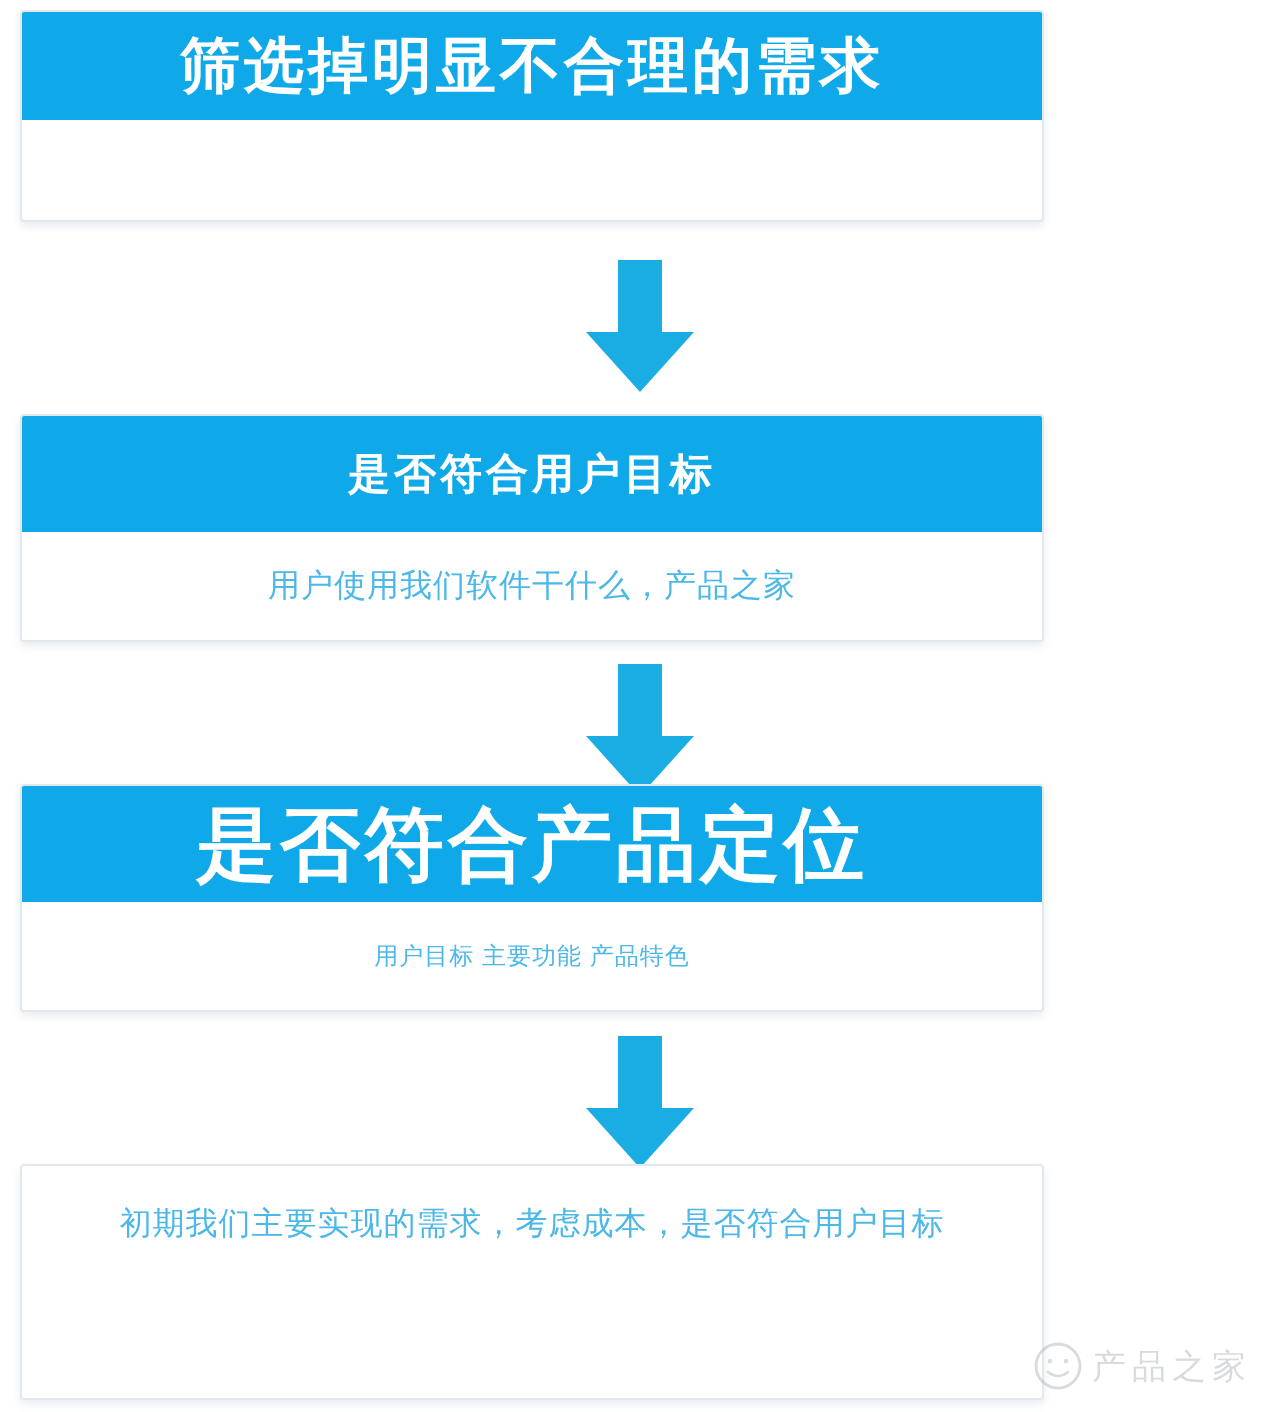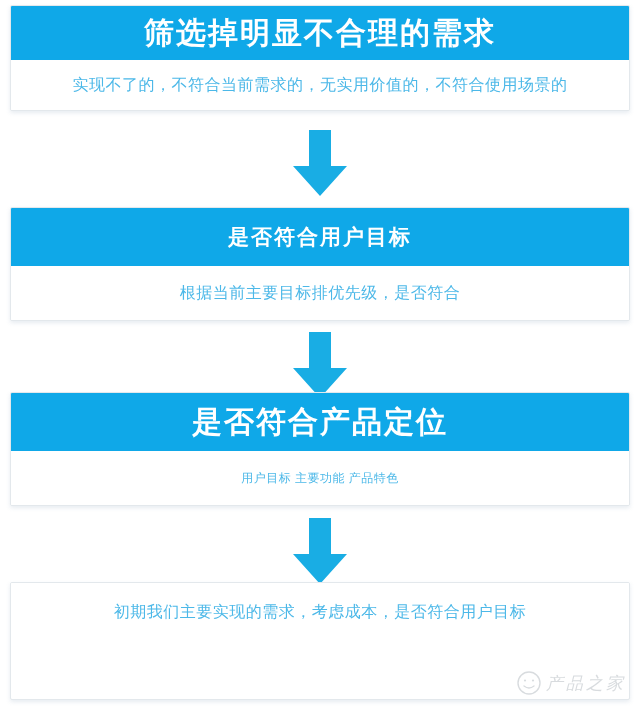--- a/index.html
+++ b/index.html
@@ -19,21 +19,21 @@
     position: relative;
     width: 640px;
     height: 706px;
     box-sizing: border-box;
   }
 
   
   .node {
     position: absolute;
     left: 10px;
-    width: 620px;
+    width: 512px;
     box-sizing: border-box;
     background: #ffffff;
     border: 1px solid #e3e8ec;
     border-radius: 2px;
     box-shadow: 0 2px 4px rgba(120,150,180,0.18);
     overflow: hidden;
   }
 
   .node-header {
     background: #0fa8e8;
@@ -63,21 +63,21 @@
   #node-1 .node-header { height: 54px; font-size: 30px; }
   #node-1 .node-body   { height: 50px; font-size: 16px; }
 
   
   #node-2 { top: 207px; height: 114px; }
   #node-2 .node-header { height: 58px; font-size: 21px; }
   #node-2 .node-body   { height: 54px; font-size: 16px; }
 
   
   #node-3 { top: 392px; height: 114px; }
-  #node-3 .node-header { height: 58px; font-size: 30px; }
+  #node-3 .node-header { height: 58px; font-size: 40px; }
   #node-3 .node-body   { height: 54px; font-size: 12px; }
 
   
   #node-4 { top: 582px; height: 118px; }
   #node-4 .node-header { height: 58px; font-size: 30px; }
   #node-4 .node-body   { height: 58px; font-size: 16px; }
 
   
   .arrow {
     position: absolute;
@@ -94,21 +94,20 @@
   
   #watermark {
     position: absolute;
     right: 14px;
     bottom: 10px;
     display: flex;
     align-items: center;
     gap: 4px;
     opacity: 0.38;
     pointer-events: none;
-    font-style: italic;
   }
   #watermark .wm-logo {
     width: 26px;
     height: 26px;
     flex: 0 0 26px;
   }
   #watermark .wm-text {
     font-size: 17px;
     color: #9aa3ab;
     letter-spacing: 3px;
@@ -116,32 +115,31 @@
     white-space: nowrap;
   }
 </style>
 </head>
 <body>
 
 <div id="flowchart">
 
   <div class="node" id="node-1">
     <div class="node-header">筛选掉明显不合理的需求</div>
-    <div class="node-body">实现不了的，不符合当前需求的，无实用价值的，不符合使用场景的</div>
   </div>
 
   <div class="arrow" id="arrow-1">
     <svg viewBox="0 0 54 66" xmlns="http://www.w3.org/2000/svg" aria-hidden="true">
       <polygon points="16,0 38,0 38,36 54,36 27,66 0,36 16,36" fill="#19ade4"></polygon>
     </svg>
   </div>
 
   <div class="node" id="node-2">
     <div class="node-header">是否符合用户目标</div>
-    <div class="node-body">根据当前主要目标排优先级，是否符合</div>
+    <div class="node-body">用户使用我们软件干什么，产品之家</div>
   </div>
 
   <div class="arrow" id="arrow-2">
     <svg viewBox="0 0 54 66" xmlns="http://www.w3.org/2000/svg" aria-hidden="true">
       <polygon points="16,0 38,0 38,36 54,36 27,66 0,36 16,36" fill="#19ade4"></polygon>
     </svg>
   </div>
 
   <div class="node" id="node-3">
     <div class="node-header">是否符合产品定位</div>

